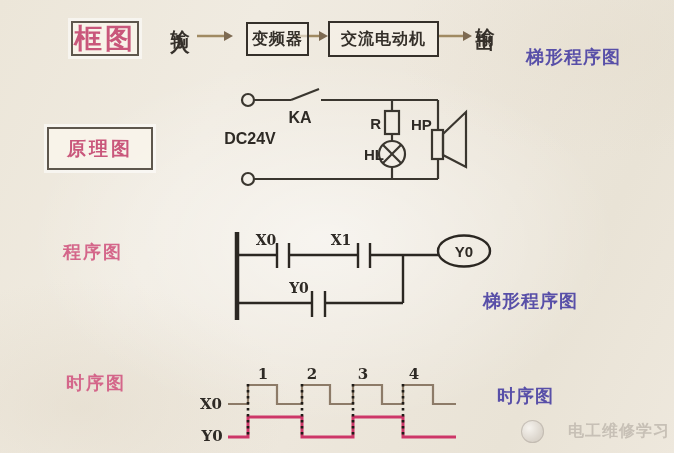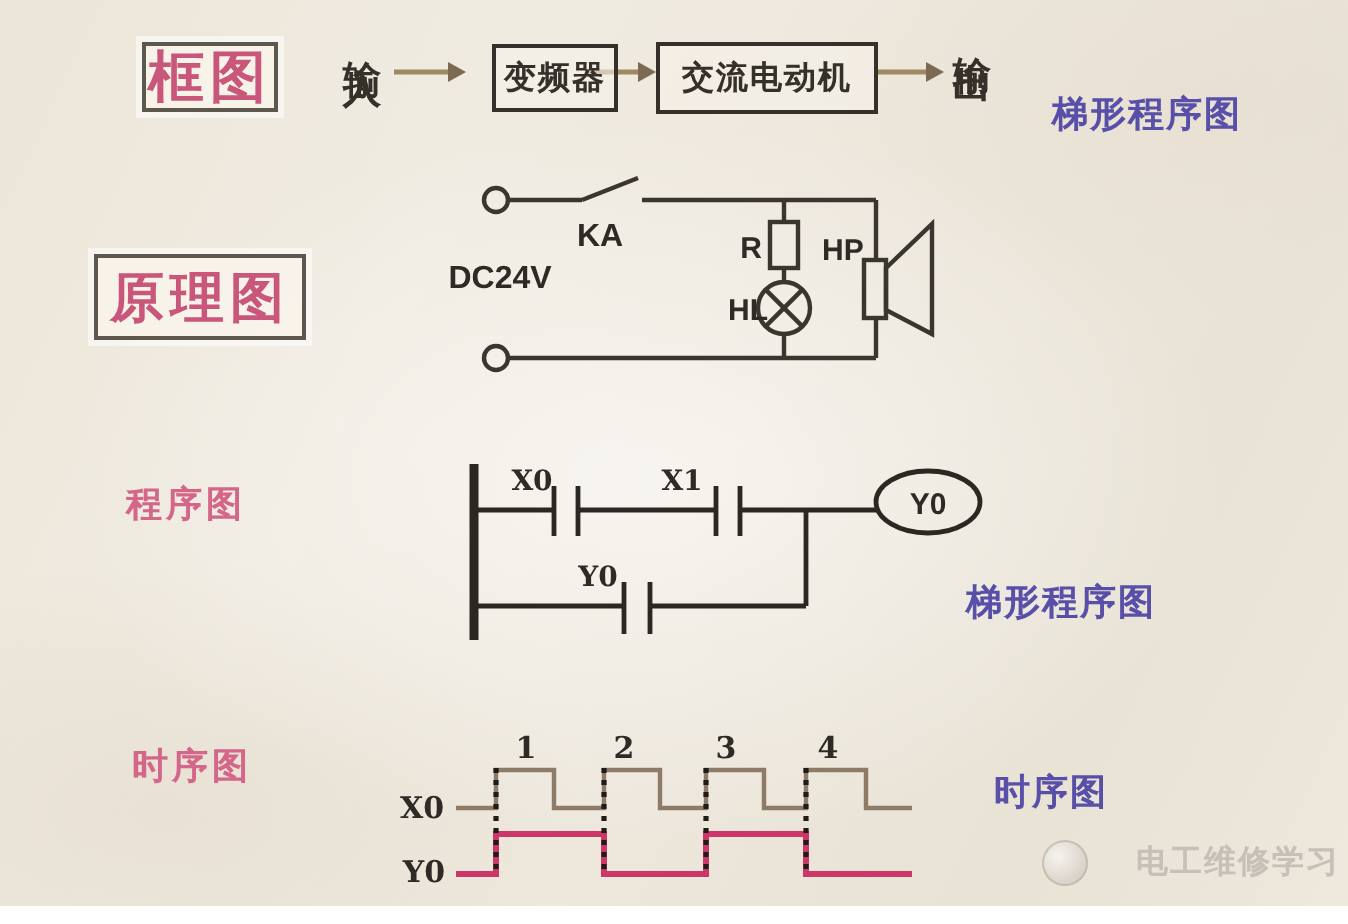--- a/index.html
+++ b/index.html
@@ -15,21 +15,21 @@
   .bottom-strip{position:absolute;left:0;bottom:0;width:674px;height:9px;background:#ffffff;}
   .svg-layer{position:absolute;left:0;top:0;}
   
   .badge{
     position:absolute;display:flex;align-items:center;justify-content:center;
     border:2px solid #5e574d;background:rgba(249,244,235,0.85);
     box-shadow:0 0 0 3px rgba(255,255,255,0.55);
     color:#c9577b;font-family:"DejaVu Serif",serif;font-weight:bold;letter-spacing:3px;
   }
   .badge.b1{left:71px;top:21px;width:64px;height:31px;font-size:28px;}
-  .badge.b2{left:47px;top:127px;width:102px;height:39px;font-size:27px;}
+  .badge.b2{left:47px;top:127px;width:102px;height:39px;font-size:19px;}
   
   .pinklabel{
     position:absolute;color:#d4668a;font-family:"DejaVu Serif",serif;
     font-weight:bold;font-size:18px;letter-spacing:2px;
   }
   .pl3{left:63px;top:240px;}
   .pl4{left:66px;top:371px;}
   
   .caption{
     position:absolute;color:#584fa8;font-weight:bold;font-size:18px;letter-spacing:1px;

